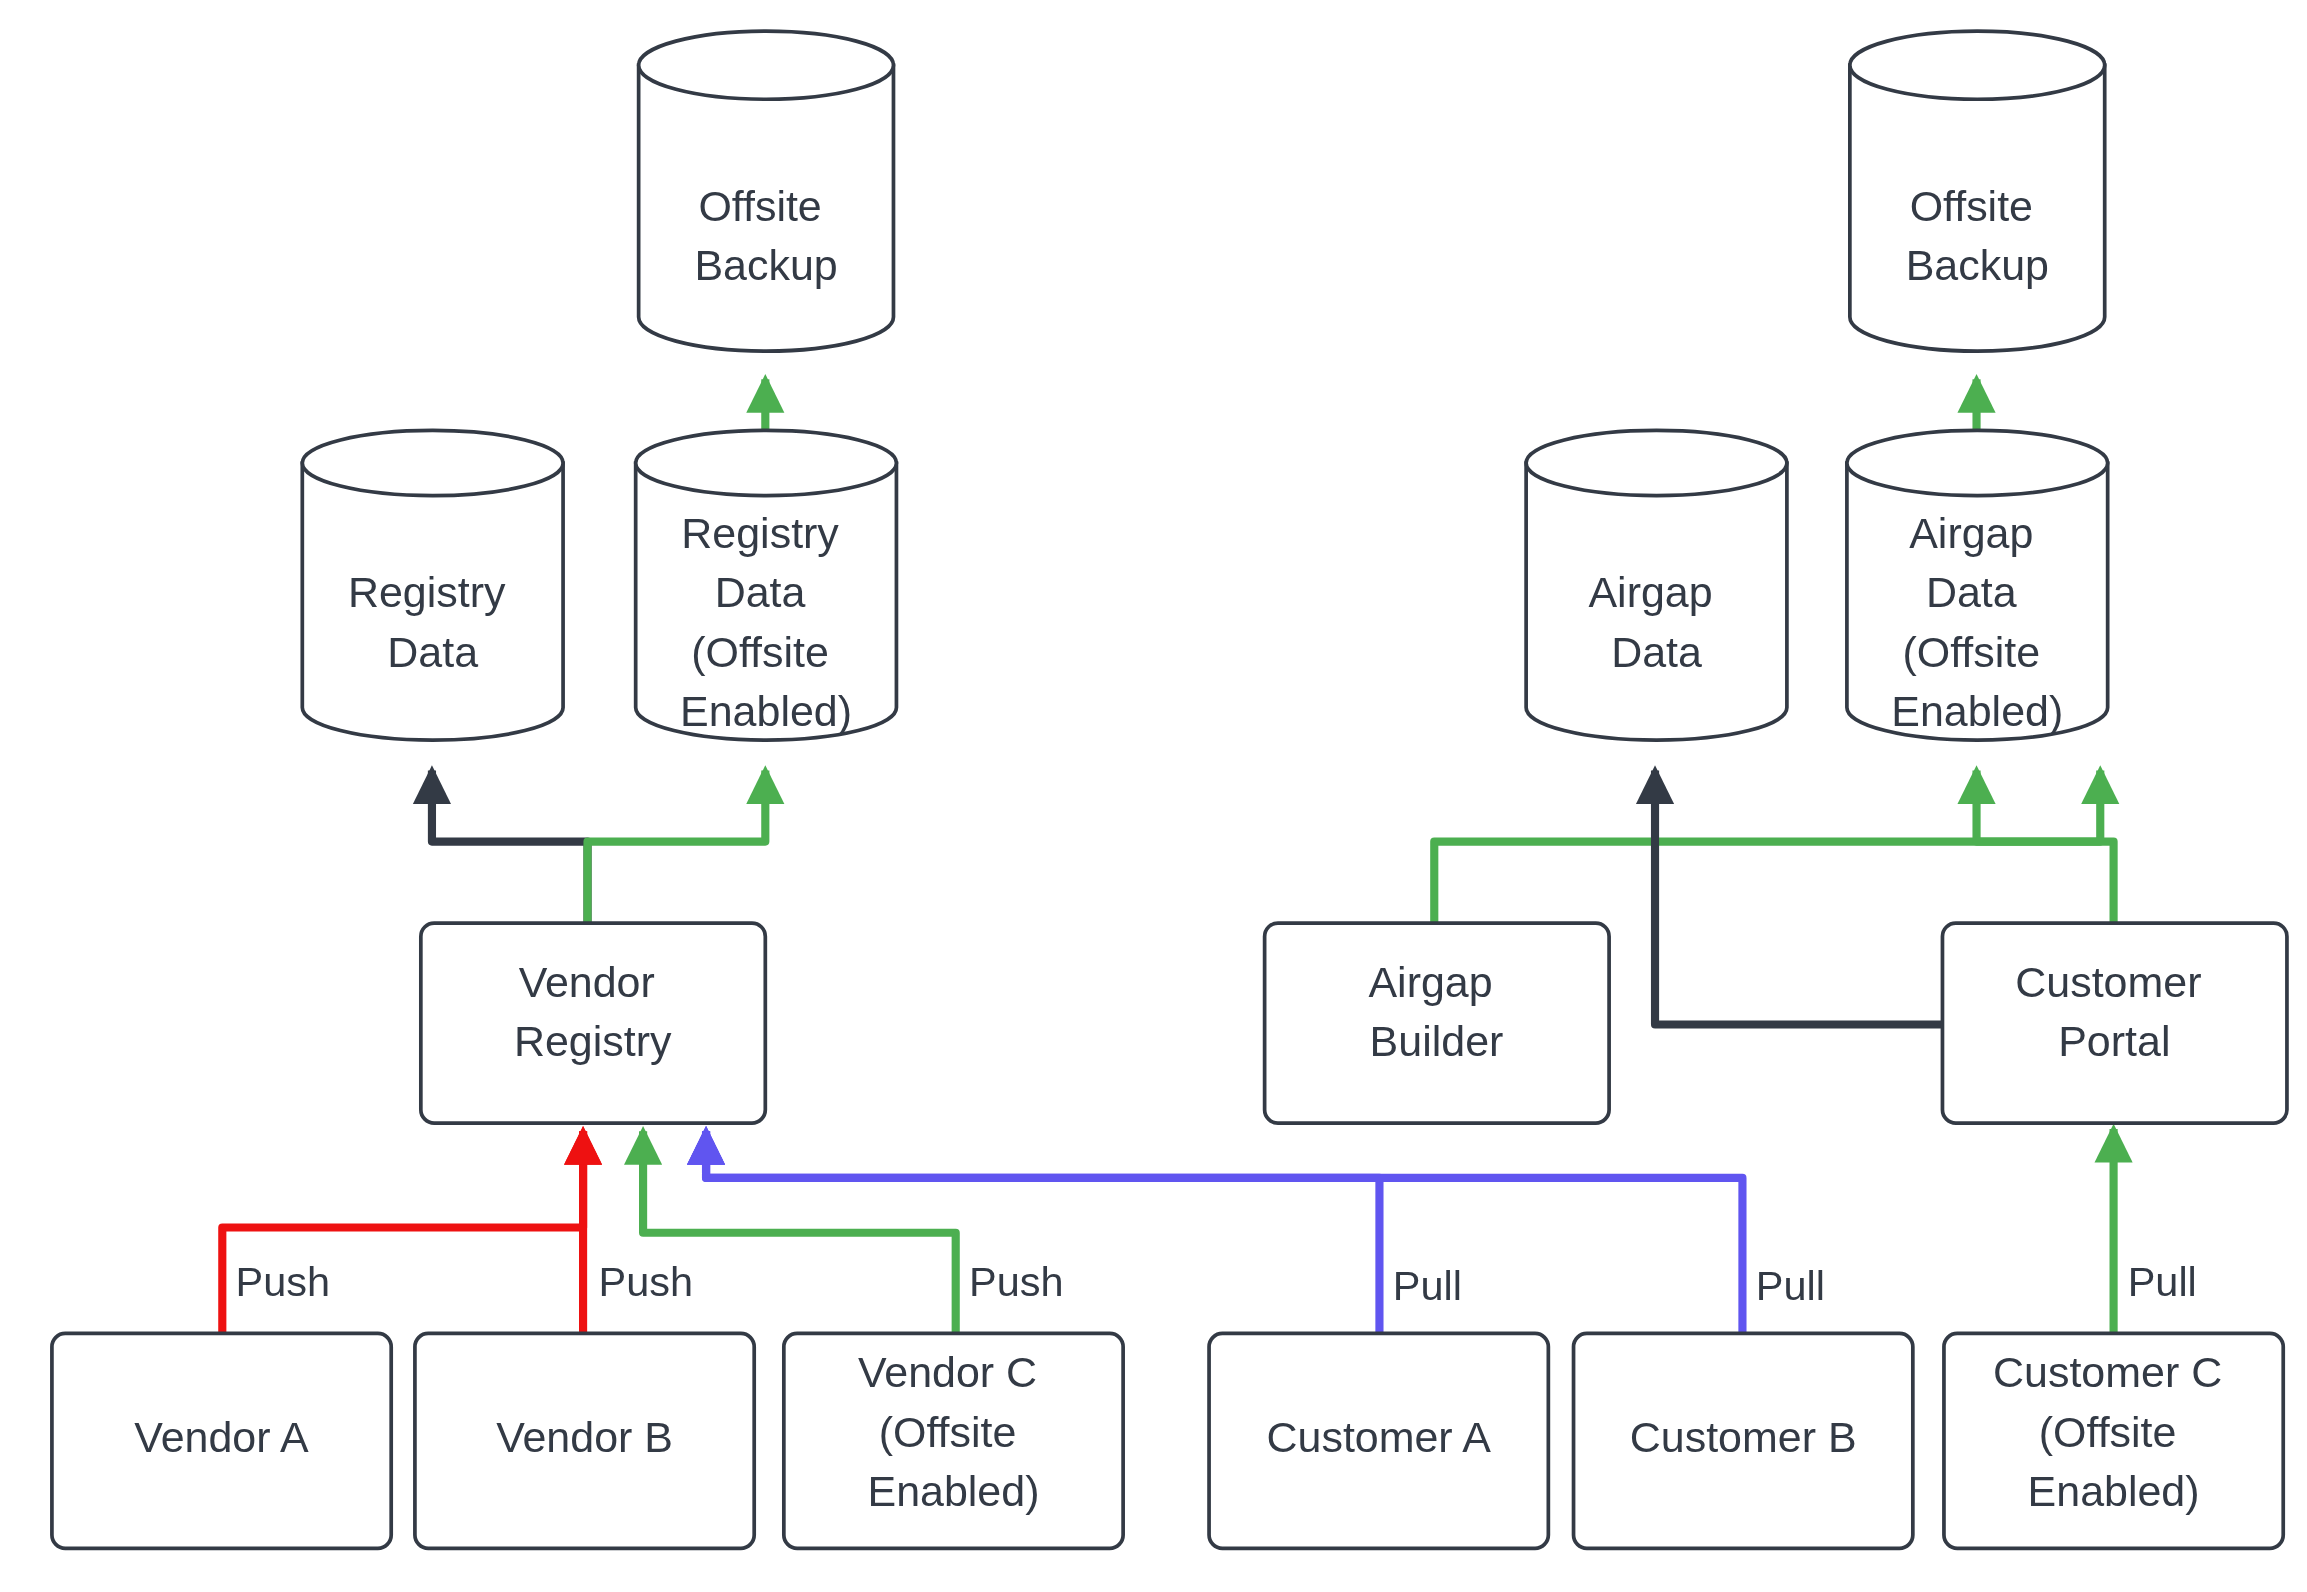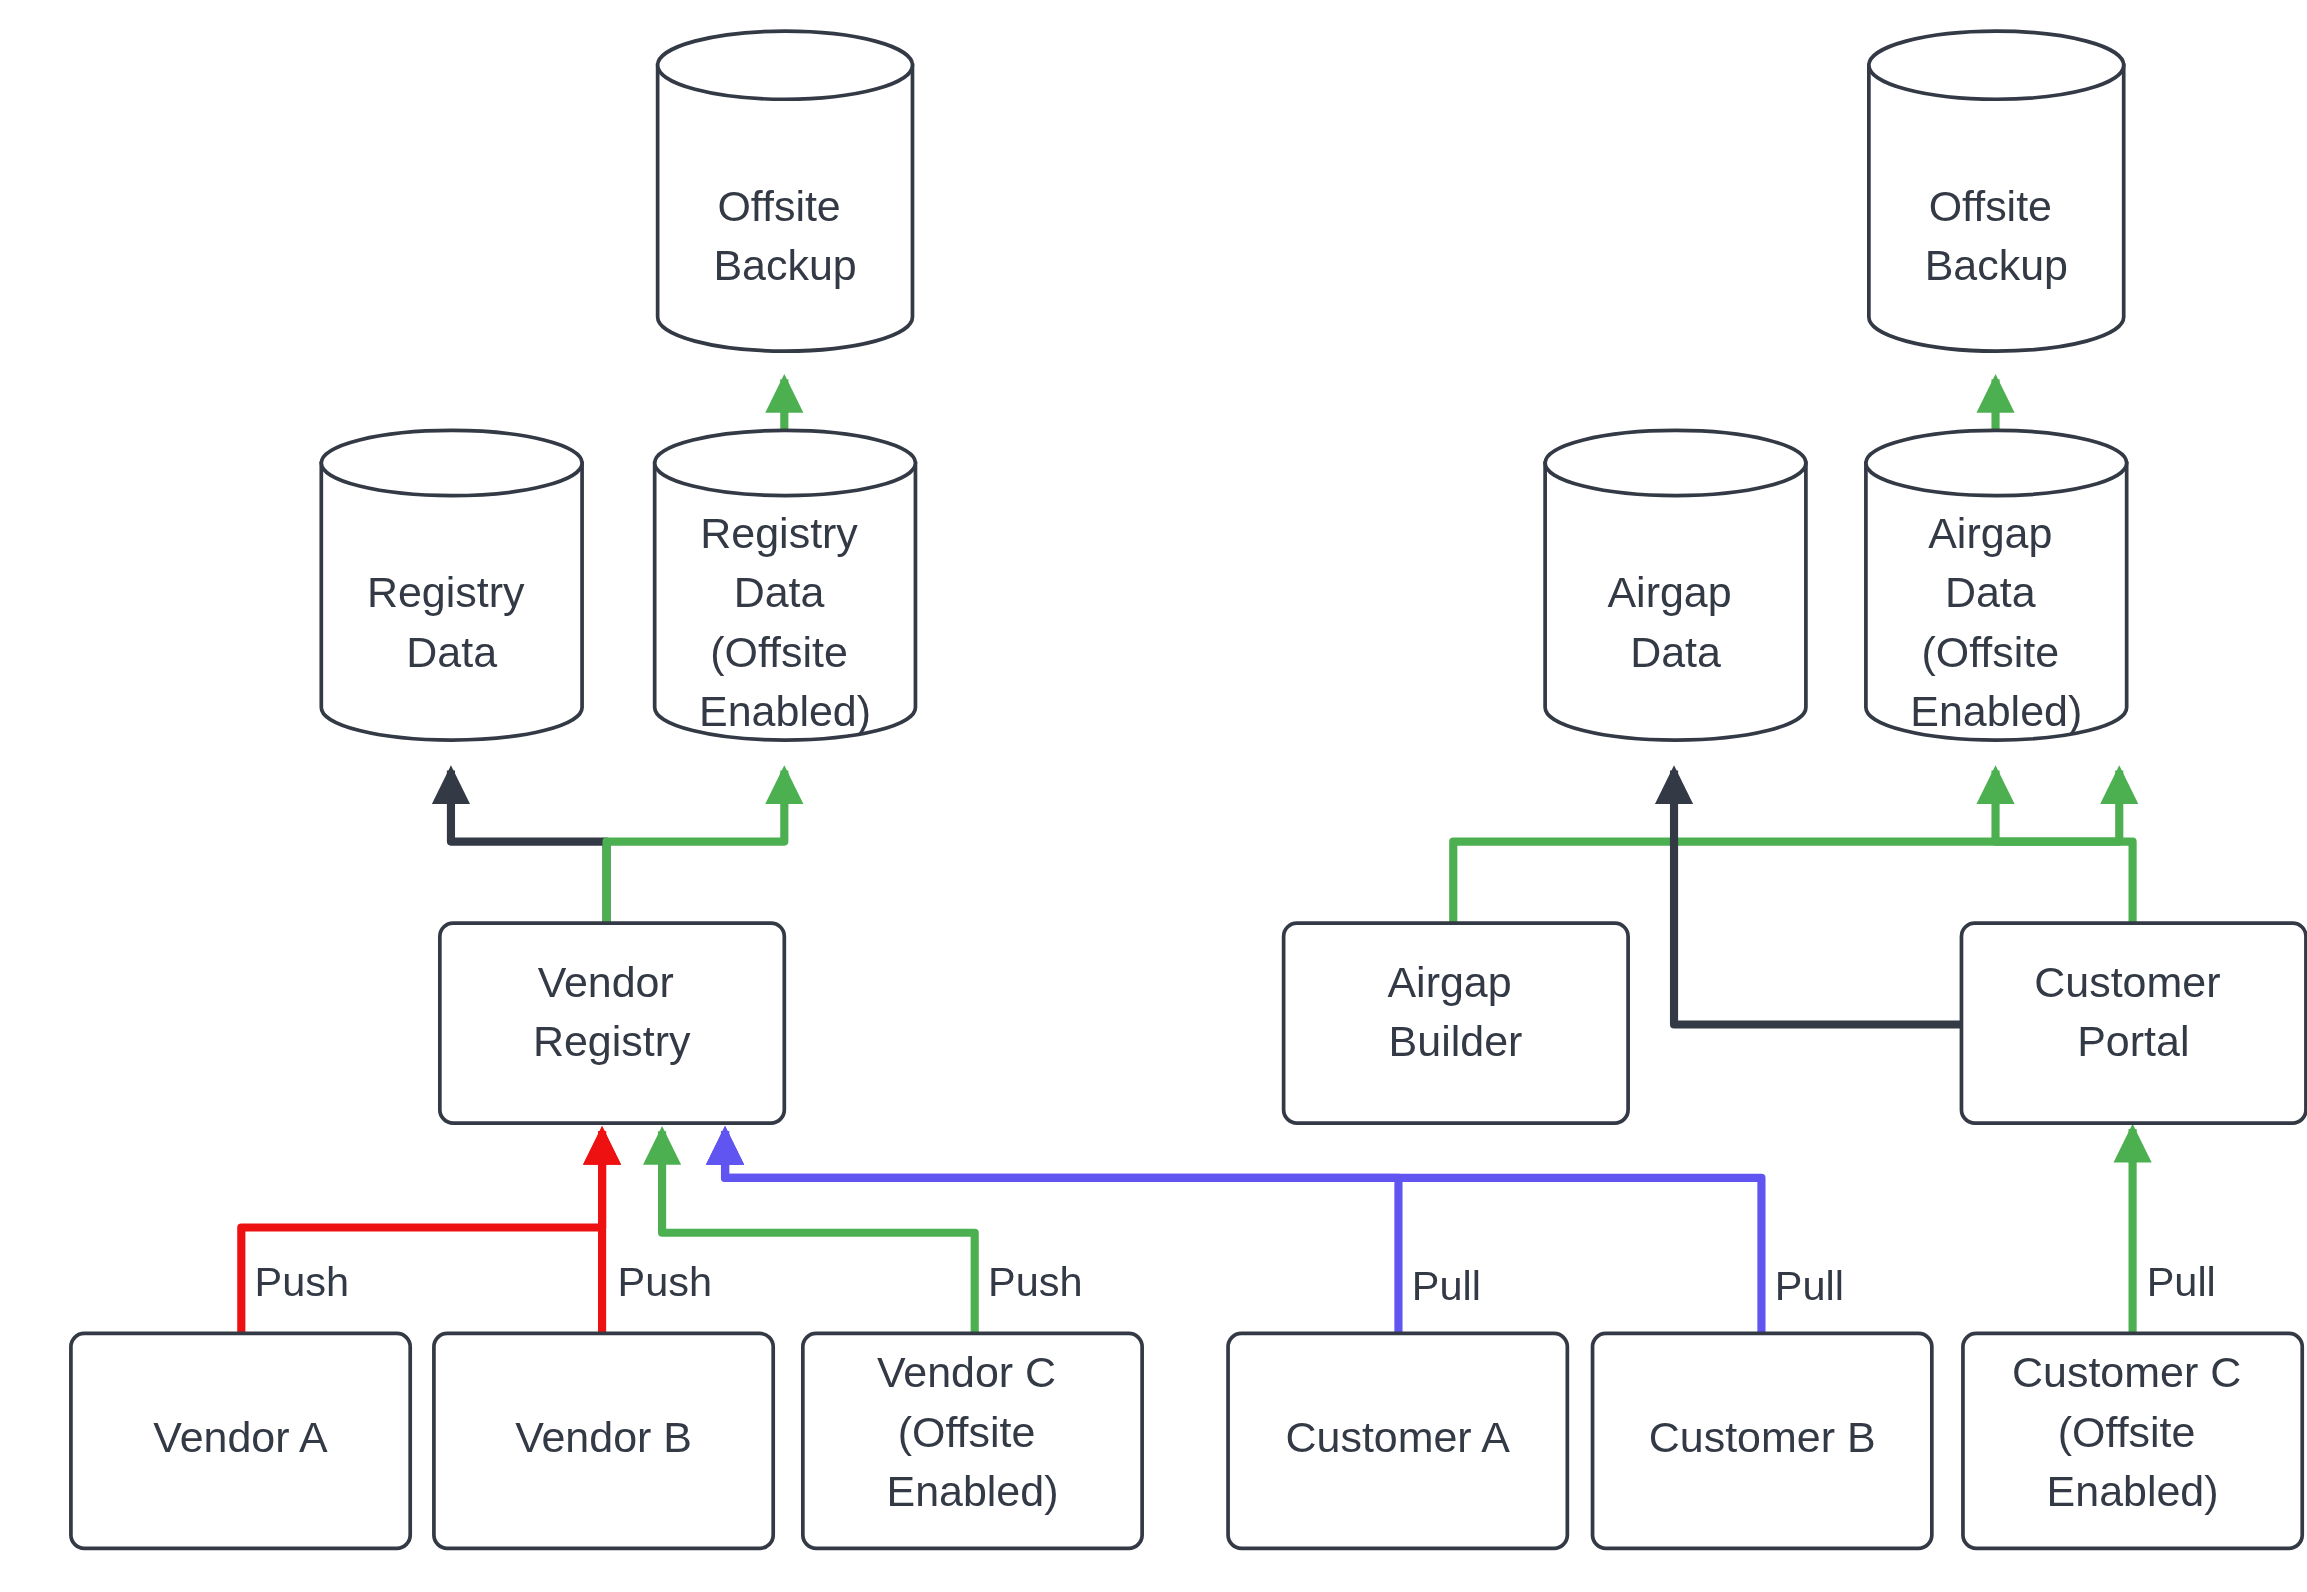--- a/index.html
+++ b/index.html
@@ -11,21 +11,20 @@
     width: 2307px;
     height: 1592px;
     font-family: "Liberation Sans", sans-serif;
     overflow: hidden;
   }
   #diagram-root {
     position: relative;
     width: 2010px;
     height: 1592px;
     background: #ffffff;
-    padding-left: 19px;
   }
   svg#diagram-svg {
     display: block;
     width: 2307px;
     height: 1592px;
   }
   .node-shape {
     fill: #ffffff;
     stroke: #333a45;
     stroke-width: 5;

